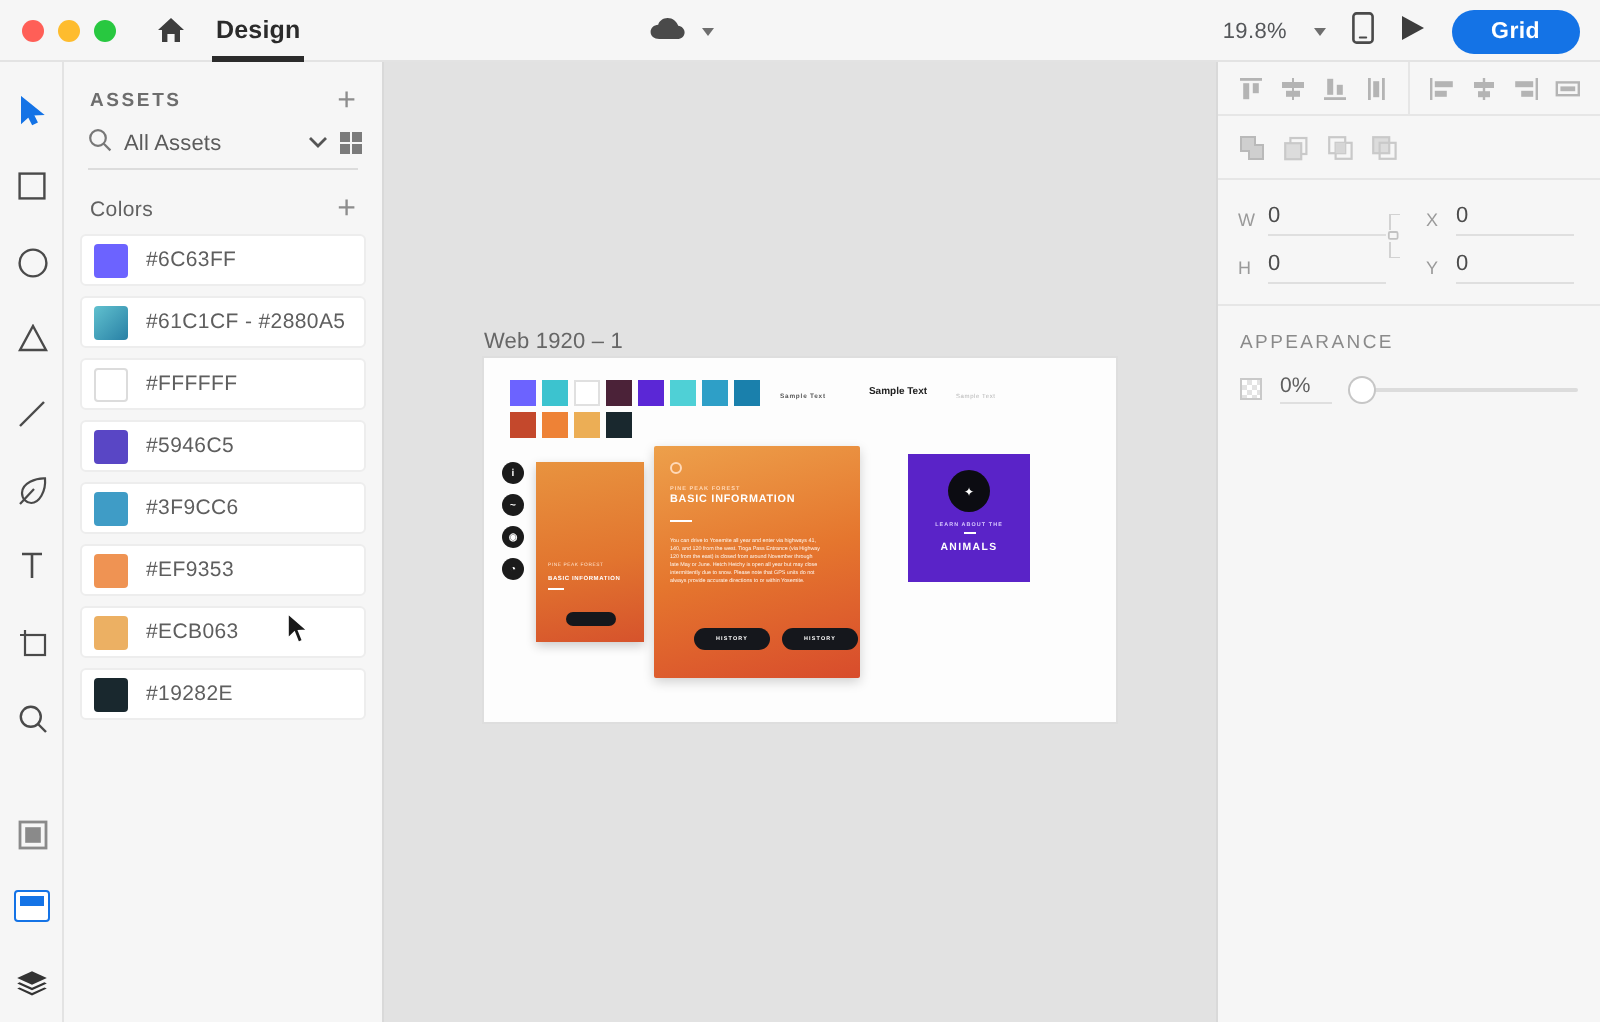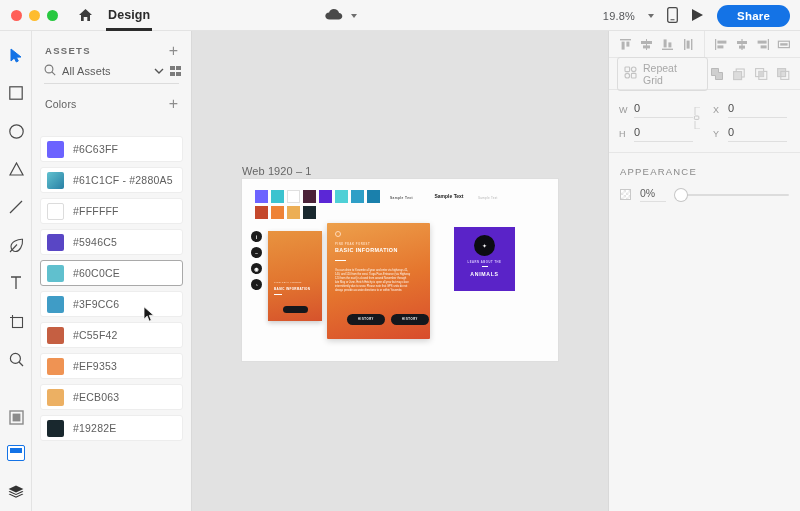--- a/index.html
+++ b/index.html
@@ -64,21 +64,21 @@
   .assets-title { font-size:9.5px; letter-spacing:1.3px; color:#6d6d6d; font-weight:600; }
   .plus { font-size:16px; color:#8d8d8d; line-height:10px; font-weight:300; }
   .search-row { display:flex; align-items:center; padding:0 10px 0 12px; gap:6px; }
   .search-row .sel-label { font-size:11px; color:#5b5b5b; flex:1; letter-spacing:.1px; }
   .search-underline { margin:5px 12px 0 12px; border-bottom:1px solid #dcdcdc; }
   .grid-ic { display:grid; grid-template-columns:1fr 1fr; gap:1.5px; width:11px; }
   .grid-ic i { display:block; width:4.5px; height:4.5px; background:#7b7b7b; }
   .colors-head { display:flex; align-items:center; justify-content:space-between;
                  padding:14px 13px 6px 13px; }
   .colors-title { font-size:10.5px; color:#616161; letter-spacing:.2px; }
-  .color-list { padding:0 8px;margin-top:20px; }
+  .color-list { padding:0 8px; }
   .color-item { display:flex; align-items:center; gap:9px; height:26px;
                 background:#fff; border:1px solid #ededed; border-radius:3px;
                 margin-bottom:5px; padding-left:6px; }
   .color-item.selected { border:1px solid #a9a9a9; }
   .swatch { width:17px; height:17px; border-radius:2px; flex:none; }
   .swatch.white { border:1px solid #dcdcdc; }
   .color-label { font-size:10.5px; color:#5e5e5e; letter-spacing:.2px; }
 
   
   .cursor { position:absolute; left:143px; top:306px; z-index:40; }
@@ -217,21 +217,21 @@
         <svg width="11" height="16" viewBox="0 0 11 16">
             <rect x=".7" y=".7" width="9.6" height="14.6" rx="1.6" fill="none" stroke="#4a4a4a" stroke-width="1.3"></rect>
             <rect x="3.4" y="12.2" width="4.2" height="1.1" rx=".5" fill="#4a4a4a"></rect>
           </svg>
       </span>
       <span>
         <svg width="13" height="14" viewBox="0 0 13 14">
             <path d="M1 1 L12 7 L1 13 Z" fill="#3d3d3d"></path>
           </svg>
       </span>
-      <span class="share-btn">Share</span>
+      <span class="share-btn">Grid</span>
     </div>
   </div>
 
   <div class="toolbar">
     <div class="tool sel" style="margin-top:8px">
       <svg width="13" height="15" viewBox="0 0 13 15">
           <path d="M1 1 L1 13 L4.3 10 L6.3 14 L8.3 13 L6.4 9.2 L11 9 Z" fill="#1473e6"></path>
         </svg>
     </div>
     <div class="tool" style="margin-top:6px">
@@ -341,31 +341,23 @@
           <span class="color-label">#61C1CF - #2880A5</span>
         </div>
         <div class="color-item">
           <span class="swatch white" style="background: rgb(255, 255, 255);"></span>
           <span class="color-label">#FFFFFF</span>
         </div>
         <div class="color-item">
           <span class="swatch" style="background: rgb(89, 70, 197);"></span>
           <span class="color-label">#5946C5</span>
         </div>
-        <div class="color-item selected">
-          <span class="swatch" style="background: rgb(96, 192, 206);"></span>
-          <span class="color-label">#60C0CE</span>
-        </div>
         <div class="color-item">
           <span class="swatch" style="background: rgb(63, 156, 198);"></span>
           <span class="color-label">#3F9CC6</span>
-        </div>
-        <div class="color-item">
-          <span class="swatch" style="background: rgb(197, 95, 66);"></span>
-          <span class="color-label">#C55F42</span>
         </div>
         <div class="color-item">
           <span class="swatch" style="background: rgb(239, 147, 83);"></span>
           <span class="color-label">#EF9353</span>
         </div>
         <div class="color-item">
           <span class="swatch" style="background: rgb(236, 176, 99);"></span>
           <span class="color-label">#ECB063</span>
         </div>
         <div class="color-item">
@@ -500,31 +492,20 @@
         <div class="ibtn">
           <svg width="14" height="13" viewBox="0 0 14 13">
               <rect x="1.4" y="3.2" width="11" height="6.4" fill="none" stroke="#b4b4b4" stroke-width="1.2"></rect>
               <rect x="3.2" y="5.2" width="7.4" height="2.4" fill="#b4b4b4"></rect>
             </svg>
         </div>
       </div>
     </div>
 
     <div class="repeat-row">
-      <div class="repeat-grid">
-        <span>
-          <svg width="13" height="13" viewBox="0 0 13 13">
-              <rect x="1" y="1" width="4.6" height="4.6" rx=".8" fill="none" stroke="#c3c3c3" stroke-width="1.1"></rect>
-              <rect x="7.4" y="1" width="4.6" height="4.6" rx="2.3" fill="none" stroke="#c3c3c3" stroke-width="1.1"></rect>
-              <rect x="1" y="7.4" width="4.6" height="4.6" rx="2.3" fill="none" stroke="#c3c3c3" stroke-width="1.1"></rect>
-              <rect x="7.4" y="7.4" width="4.6" height="4.6" rx=".8" fill="none" stroke="#c3c3c3" stroke-width="1.1"></rect>
-            </svg>
-        </span>
-        <span>Repeat Grid</span>
-      </div>
       <div class="bool-group">
         <div class="ibtn">
           <svg width="15" height="14" viewBox="0 0 15 14">
               <path d="M1.5 1.5h7v4h4v7h-7v-4h-4z" fill="#cfcfcf" stroke="#b9b9b9" stroke-width="1"></path>
             </svg>
         </div>
         <div class="ibtn">
           <svg width="15" height="14" viewBox="0 0 15 14">
               <rect x="4.2" y="2" width="8" height="8" fill="none" stroke="#c9c9c9" stroke-width="1.1"></rect>
               <rect x="1.6" y="4.6" width="8" height="8" fill="#dcdcdc" stroke="#c9c9c9" stroke-width="1.1"></rect>

